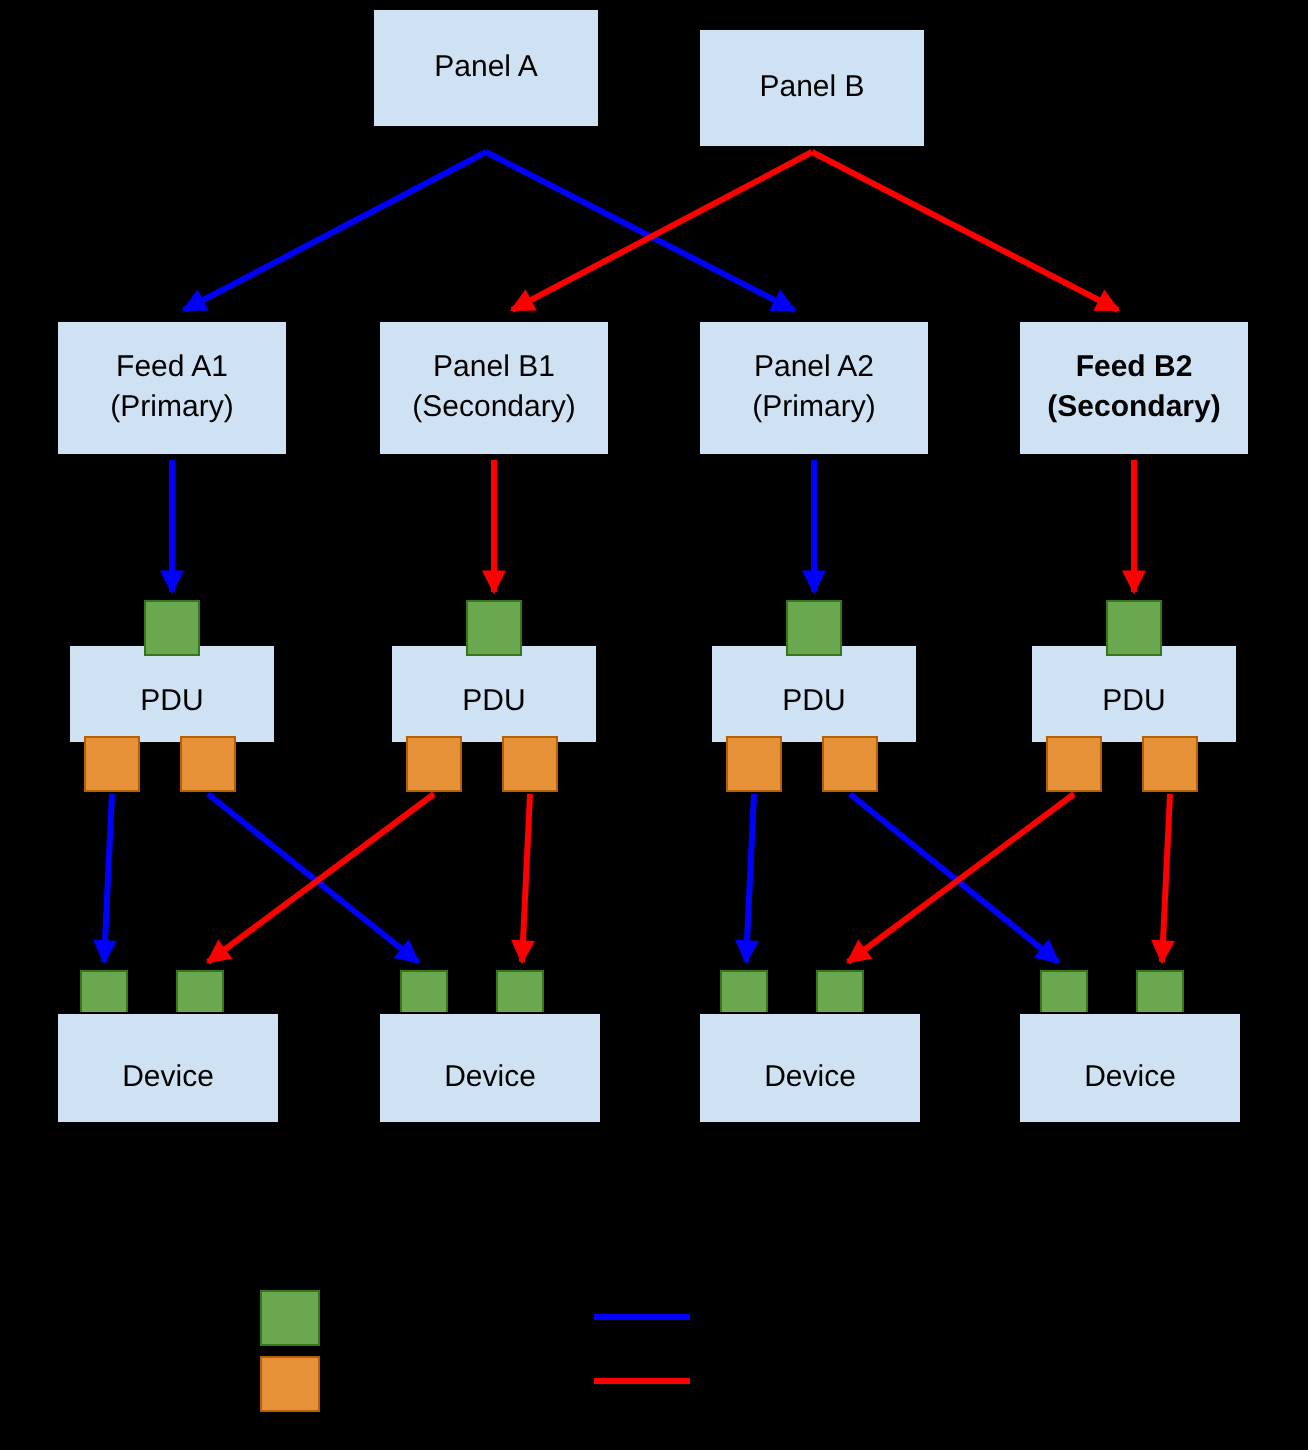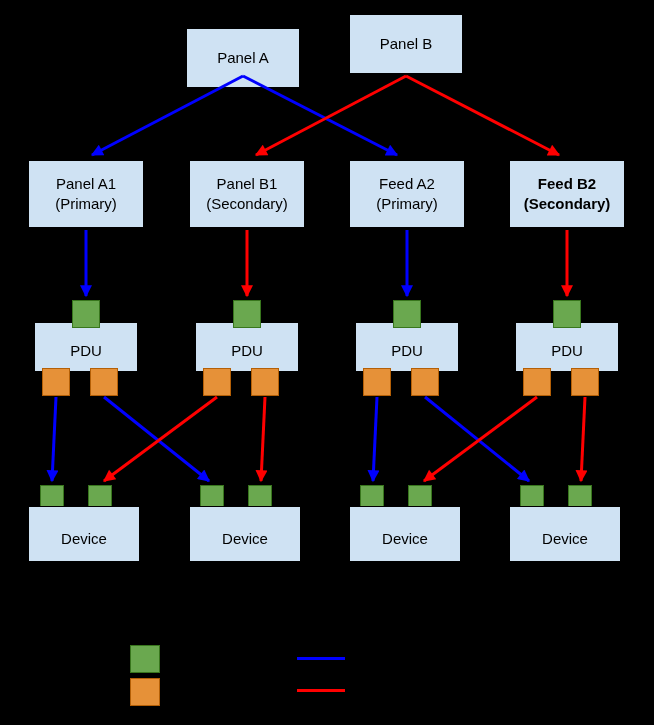--- a/index.html
+++ b/index.html
@@ -47,37 +47,37 @@
     height: 3px;
   }
   .legend-line.blue { background: #0000ff; }
   .legend-line.red { background: #ff0000; }
 </style>
 </head>
 <body>
 
 <div class="canvas">
 
-  <div class="node" style="left:186px; top:28px; width:114px; height:60px;">
+  <div class="node" style="left:186px; top:4px; width:114px; height:60px;">
     <span>Panel A</span>
   </div>
   <div class="node" style="left:349px; top:14px; width:114px; height:60px;">
     <span>Panel B</span>
   </div>
 
   <div class="node" style="left:28px; top:160px; width:116px; height:68px;">
-    <span>Panel A1</span>
+    <span>Feed A1</span>
     <span>(Primary)</span>
   </div>
   <div class="node" style="left:189px; top:160px; width:116px; height:68px;">
     <span>Panel B1</span>
     <span>(Secondary)</span>
   </div>
   <div class="node" style="left:349px; top:160px; width:116px; height:68px;">
-    <span>Feed A2</span>
+    <span>Panel A2</span>
     <span>(Primary)</span>
   </div>
   <div class="node" style="left:509px; top:160px; width:116px; height:68px;font-weight:bold;">
     <span>Feed B2</span>
     <span>(Secondary)</span>
   </div>
 
   <div class="node" style="left:34px; top:322px; width:104px; height:50px; padding-top:8px;">
     <span>PDU</span>
   </div>

